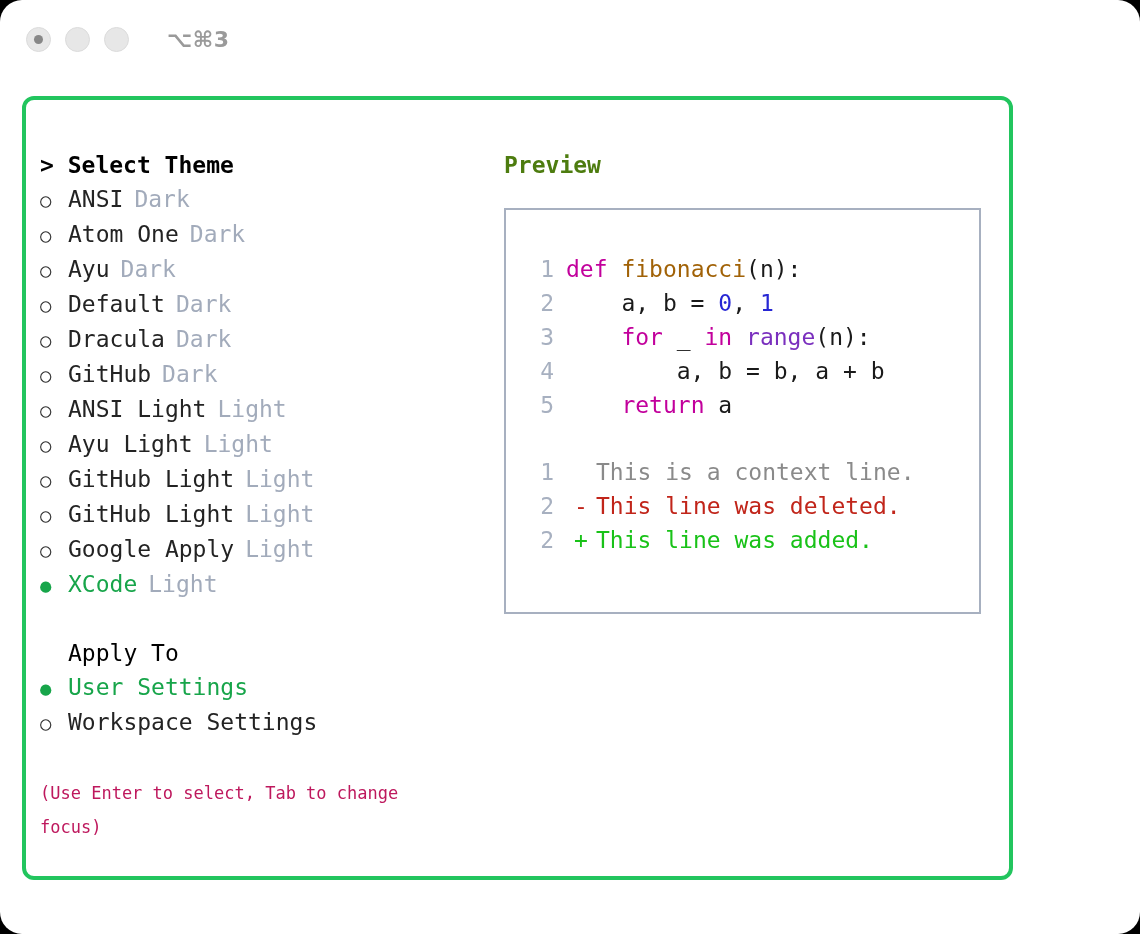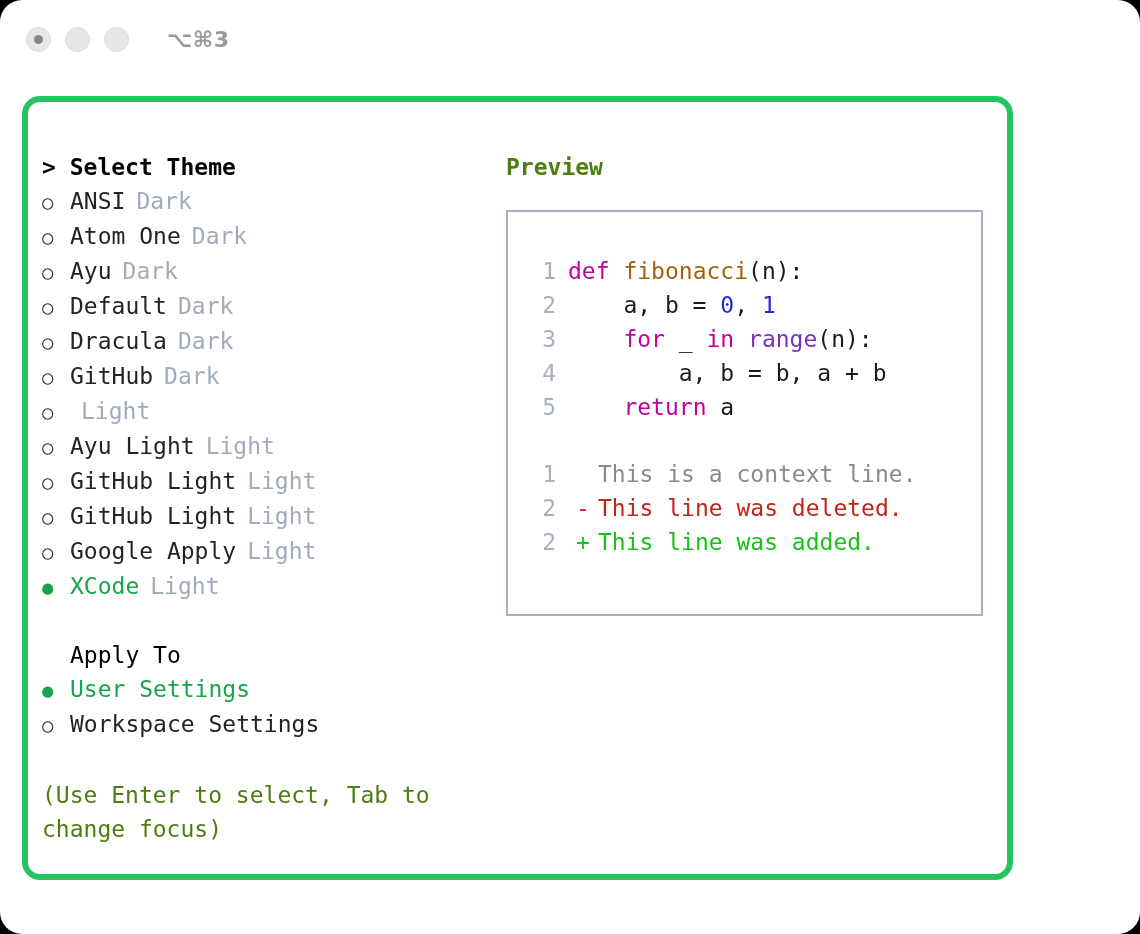--- a/index.html
+++ b/index.html
@@ -65,22 +65,22 @@
     font-weight: 600;
   }
 
   
   #panel {
     position: absolute;
     left: 22px;
     top: 96px;
     width: 991px;
     height: 784px;
-    border: 6px solid #22c55e;
-    border-radius: 18px;
+    border: 4px solid #22c55e;
+    border-radius: 12px;
     box-sizing: border-box;
     background: #ffffff;
   }
 
   .col-left {
     position: absolute;
     left: 14px;
     top: 48px;
     width: 450px;
   }
@@ -125,23 +125,23 @@
   .opt.selected .opt-label { color: #17a54a; }
   .opt-tag {
     color: #a2abbb;
     padding-left: 11px;
   }
 
   .spacer { height: 34px; }
 
   #hint {
     margin-top: 36px;
-    font-size: 23px;
-    line-height: 34px;
-    color: #4d7c0f;
+    font-size: 17px;
+    line-height: 34px;
+    color: #be185d;
     width: 420px;
   }
 
   
   #preview-title {
     font-size: 23px;
     font-weight: bold;
     color: #4d7c0f;
     line-height: 34px;
   }
@@ -219,21 +219,21 @@
 
     <div class="col-left">
       <div class="section-title">&gt; Select Theme</div>
       <div id="theme-list">
           <div class="opt"><span class="marker">○</span><span class="opt-label">ANSI</span><span class="opt-tag">Dark</span></div>
           <div class="opt"><span class="marker">○</span><span class="opt-label">Atom One</span><span class="opt-tag">Dark</span></div>
           <div class="opt"><span class="marker">○</span><span class="opt-label">Ayu</span><span class="opt-tag">Dark</span></div>
           <div class="opt"><span class="marker">○</span><span class="opt-label">Default</span><span class="opt-tag">Dark</span></div>
           <div class="opt"><span class="marker">○</span><span class="opt-label">Dracula</span><span class="opt-tag">Dark</span></div>
           <div class="opt"><span class="marker">○</span><span class="opt-label">GitHub</span><span class="opt-tag">Dark</span></div>
-          <div class="opt"><span class="marker">○</span><span class="opt-tag">Light</span></div>
+          <div class="opt"><span class="marker">○</span><span class="opt-label">ANSI Light</span><span class="opt-tag">Light</span></div>
           <div class="opt"><span class="marker">○</span><span class="opt-label">Ayu Light</span><span class="opt-tag">Light</span></div>
           <div class="opt"><span class="marker">○</span><span class="opt-label">GitHub Light</span><span class="opt-tag">Light</span></div>
           <div class="opt"><span class="marker">○</span><span class="opt-label">GitHub Light</span><span class="opt-tag">Light</span></div>
           <div class="opt"><span class="marker">○</span><span class="opt-label">Google Apply</span><span class="opt-tag">Light</span></div>
           <div class="opt selected"><span class="marker sel">●</span><span class="opt-label">XCode</span><span class="opt-tag">Light</span></div>
         </div>
 
       <div class="spacer"></div>
 
       <div class="section-title plain">Apply To</div>

